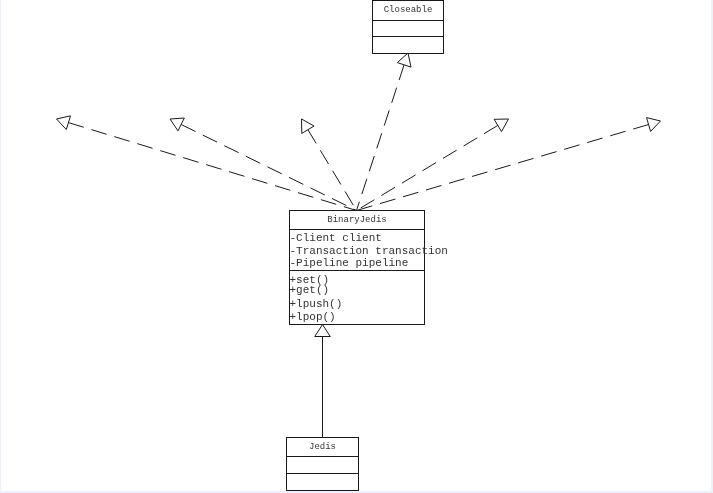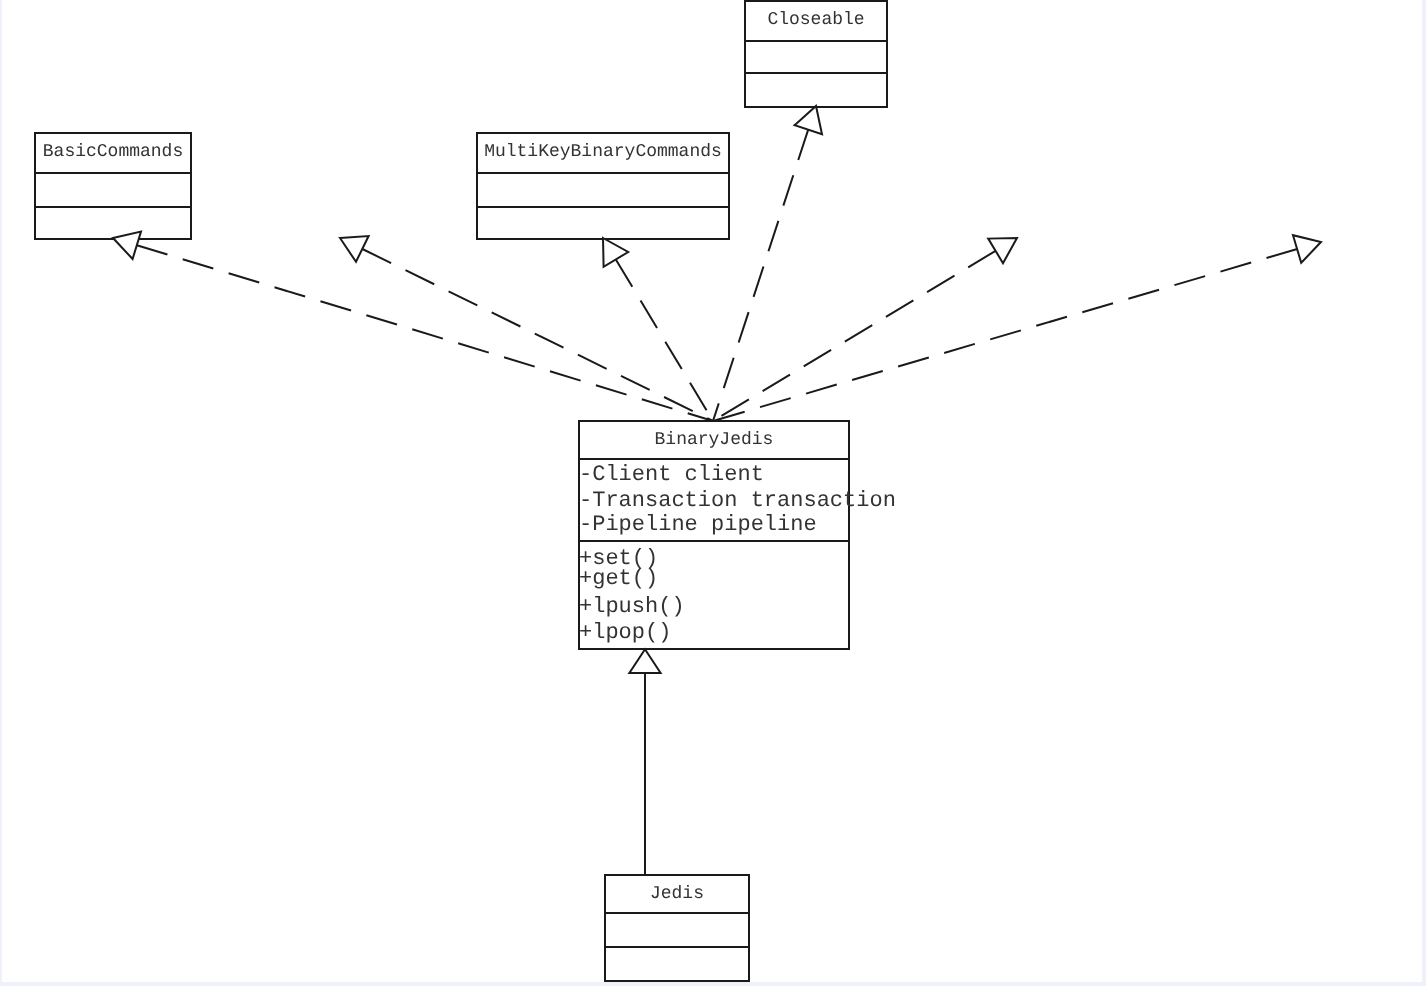--- a/index.html
+++ b/index.html
@@ -46,49 +46,35 @@
 
 <div id="diagram">
 
 <div class="uml" style="left:356px;top:0px;width:72px;height:54px">
   <div class="cname" style="top:5px">Closeable</div>
   <div class="sep" style="top:19px"></div>
   <div class="sep" style="top:35px"></div>
   <div class="cpt" style="top:20px;height:15px"></div>
   <div class="cpt" style="top:36px;height:16px"></div>
 </div>
-<div class="uml" style="left:1px;top:66px;width:79px;height:54px">
-  <div class="cname" style="top:5px">BasicCommands</div>
-  <div class="sep" style="top:19px"></div>
-  <div class="sep" style="top:36px"></div>
-  <div class="cpt" style="top:20px;height:16px"></div>
-  <div class="cpt" style="top:37px;height:15px"></div>
-</div>
-<div class="uml" style="left:222px;top:66px;width:127px;height:54px">
-  <div class="cname" style="top:5px">MultiKeyBinaryCommands</div>
-  <div class="sep" style="top:19px"></div>
-  <div class="sep" style="top:36px"></div>
-  <div class="cpt" style="top:20px;height:16px"></div>
-  <div class="cpt" style="top:37px;height:15px"></div>
-</div>
 <div class="uml" style="left:273px;top:210px;width:136px;height:115px">
   <div class="cname" style="top:5px">BinaryJedis</div>
   <div class="sep" style="top:18px"></div>
   <div class="sep" style="top:59px"></div>
   <div class="cpt" style="top:19px;height:40px"></div>
   <div class="cpt" style="top:60px;height:53px"></div>
   <div class="member" style="top:23.3px">-Client client</div>
   <div class="member" style="top:35.75px">-Transaction transaction</div>
   <div class="member" style="top:48.2px">-Pipeline pipeline</div>
   <div class="member" style="top:64.6px">+set()</div>
   <div class="member" style="top:75px">+get()</div>
   <div class="member" style="top:89.3px">+lpush()</div>
   <div class="member" style="top:101.65px">+lpop()</div>
 </div>
-<div class="uml" style="left:286px;top:437px;width:73px;height:54px">
+<div class="uml" style="left:270px;top:437px;width:73px;height:54px">
   <div class="cname" style="top:5px">Jedis</div>
   <div class="sep" style="top:18px"></div>
   <div class="sep" style="top:35px"></div>
   <div class="cpt" style="top:19px;height:16px"></div>
   <div class="cpt" style="top:36px;height:16px"></div>
 </div>
 
 <svg class="conn" viewBox="0 0 713 493">
   <g>
     <line x1="52.4" y1="122.6" x2="340.5" y2="210.5" stroke="#1a1a1a" stroke-width="1" stroke-dasharray="16 8"></line>

